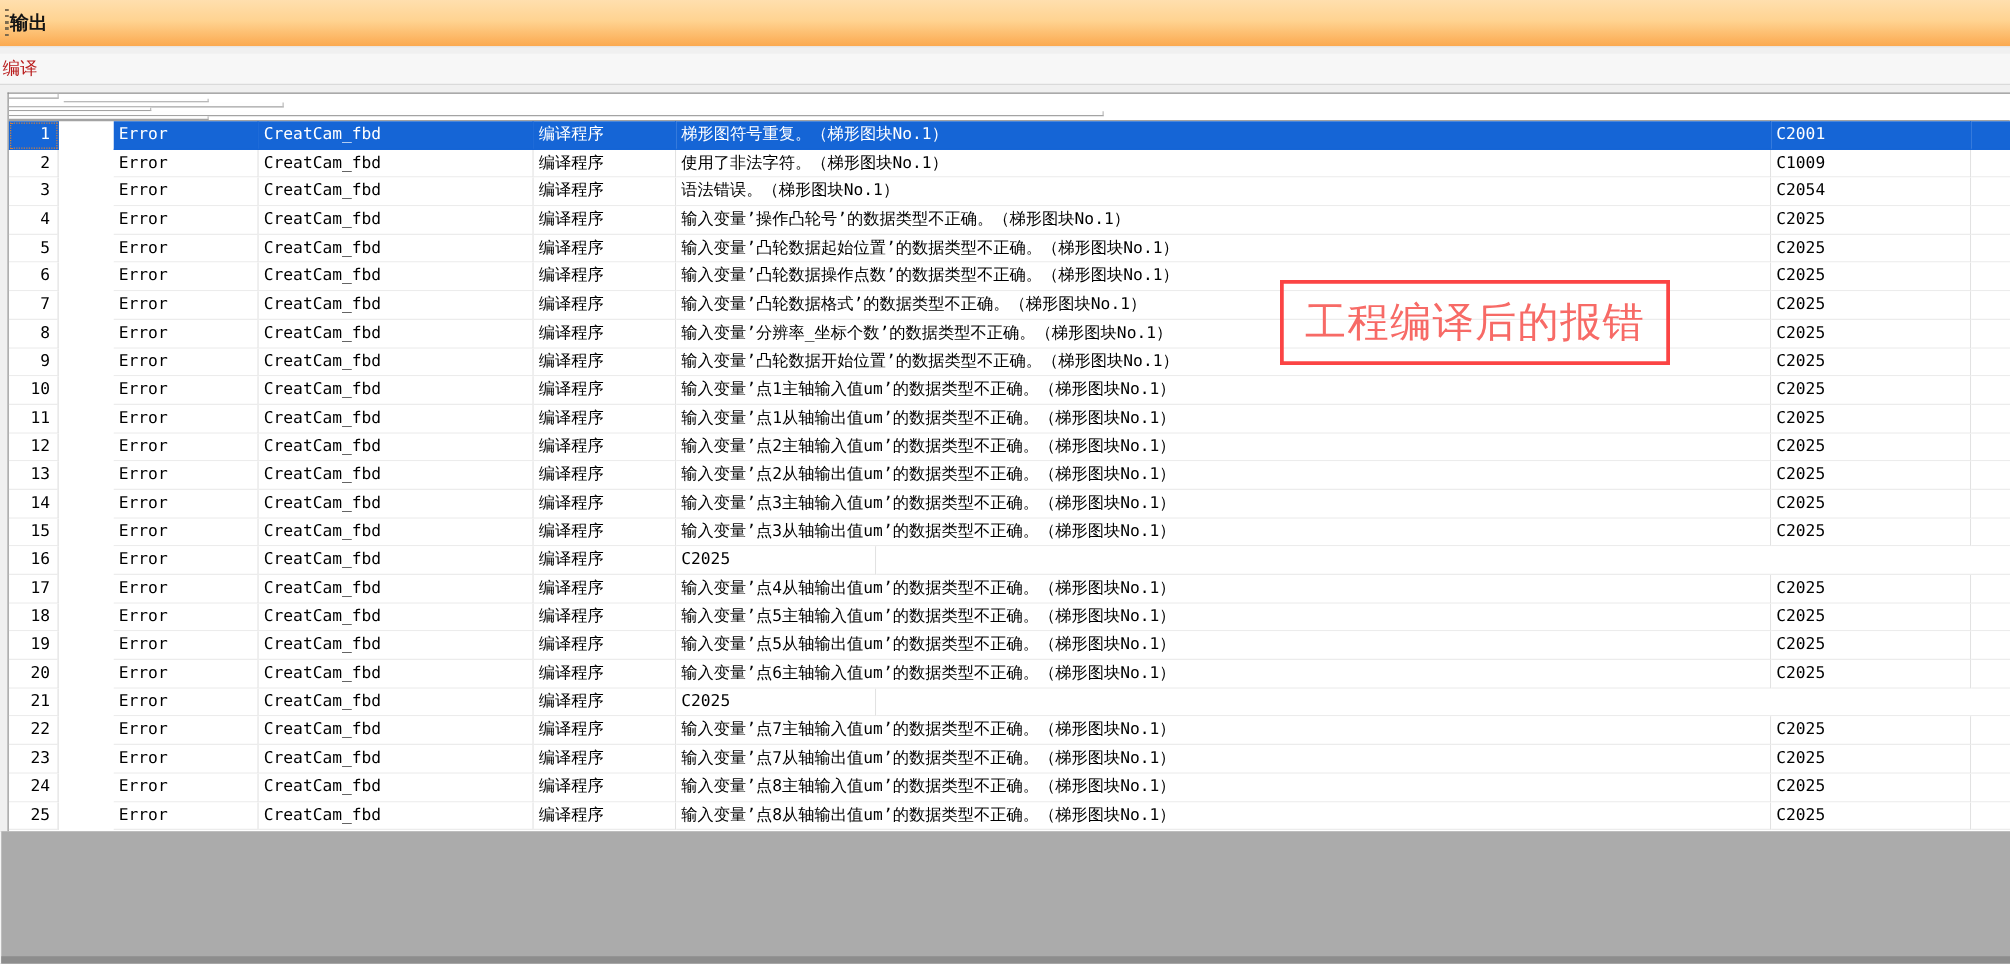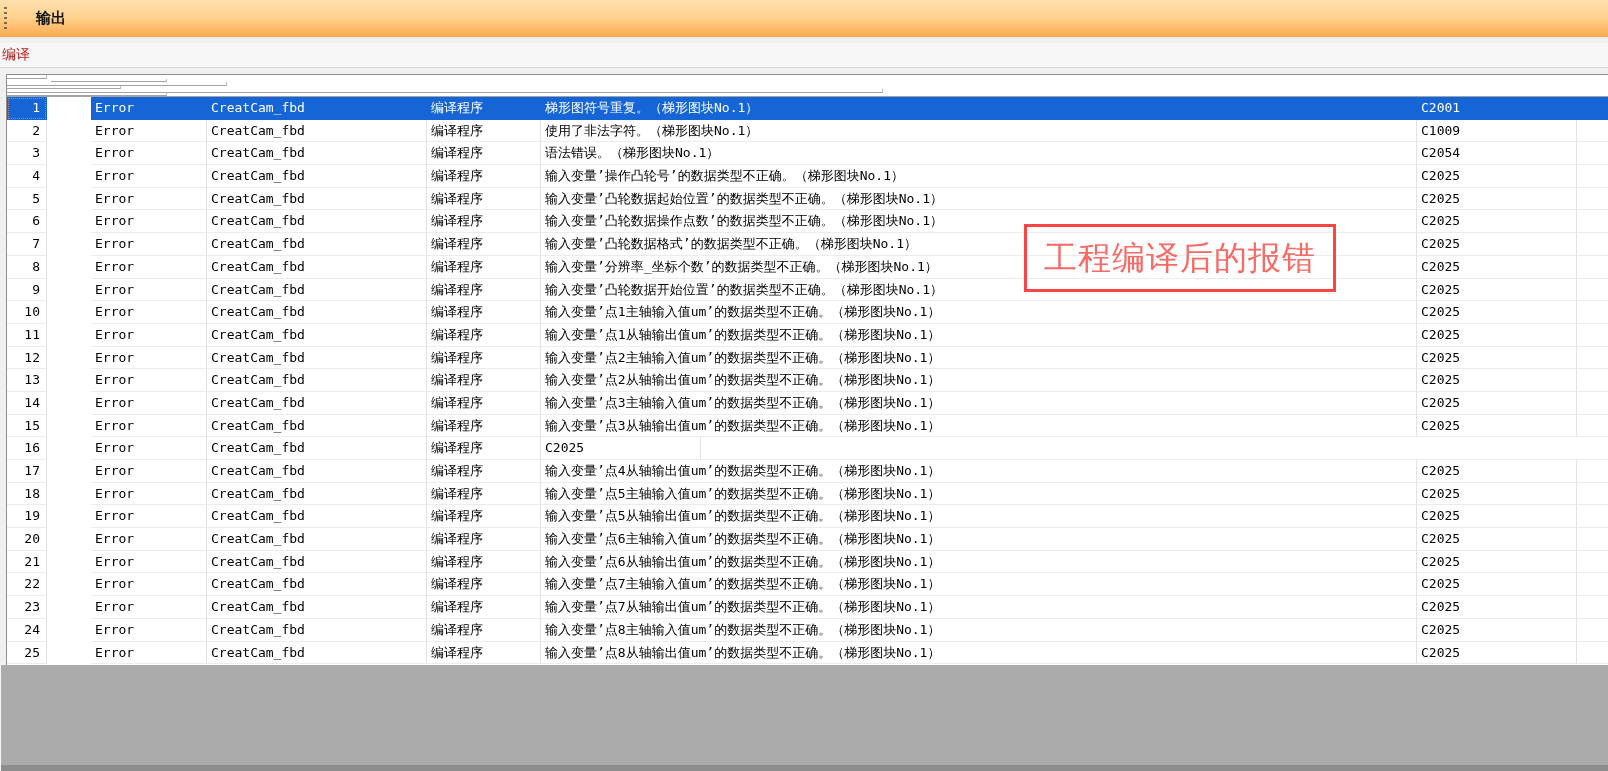--- a/index.html
+++ b/index.html
@@ -12,21 +12,21 @@
   .titlebar{
     position:absolute;left:0;top:0;width:1608px;height:38px;
     background:linear-gradient(#ffdfae,#ffd391 45%,#fba94f);
     border-bottom:1px solid #e8e8e8;
     display:flex;align-items:center;box-sizing:border-box;
   }
   .grip{
     width:3px;height:24px;margin-left:4px;
     background-image:repeating-linear-gradient(to bottom,#7c6a4e 0 2px,rgba(0,0,0,0) 2px 5px);
   }
-  .title-text{margin-left:29px;font-size:15px;font-weight:bold;color:#151515;}
+  .title-text{margin-left:1px;font-size:15px;font-weight:bold;color:#151515;}
   
   .tabband{
     position:absolute;left:0;top:43px;width:1608px;height:25px;
     background:#f7f7f7;border-bottom:1px solid #dadada;
     display:flex;align-items:center;padding-left:2px;box-sizing:border-box;
     font-size:14px;color:#b91c1c;
   }
   
   .tablewrap{
     position:absolute;left:6px;top:74px;width:1602px;height:591px;
@@ -275,21 +275,20 @@
         <div class="cell col-category">编译程序</div>
         <div class="cell col-content">输入变量’点6主轴输入值um’的数据类型不正确。（梯形图块No.1）</div>
         <div class="cell col-errorCode">C2025</div>
         <div class="cell col-filler"></div>
       </div>
       <div class="trow">
         <div class="cell col-no">21</div>
         <div class="cell col-result">Error</div>
         <div class="cell col-dataName">CreatCam_fbd</div>
         <div class="cell col-category">编译程序</div>
-        <div class="cell col-content">输入变量’点6从轴输出值um’的数据类型不正确。（梯形图块No.1）</div>
         <div class="cell col-errorCode">C2025</div>
         <div class="cell col-filler"></div>
       </div>
       <div class="trow">
         <div class="cell col-no">22</div>
         <div class="cell col-result">Error</div>
         <div class="cell col-dataName">CreatCam_fbd</div>
         <div class="cell col-category">编译程序</div>
         <div class="cell col-content">输入变量’点7主轴输入值um’的数据类型不正确。（梯形图块No.1）</div>
         <div class="cell col-errorCode">C2025</div>

